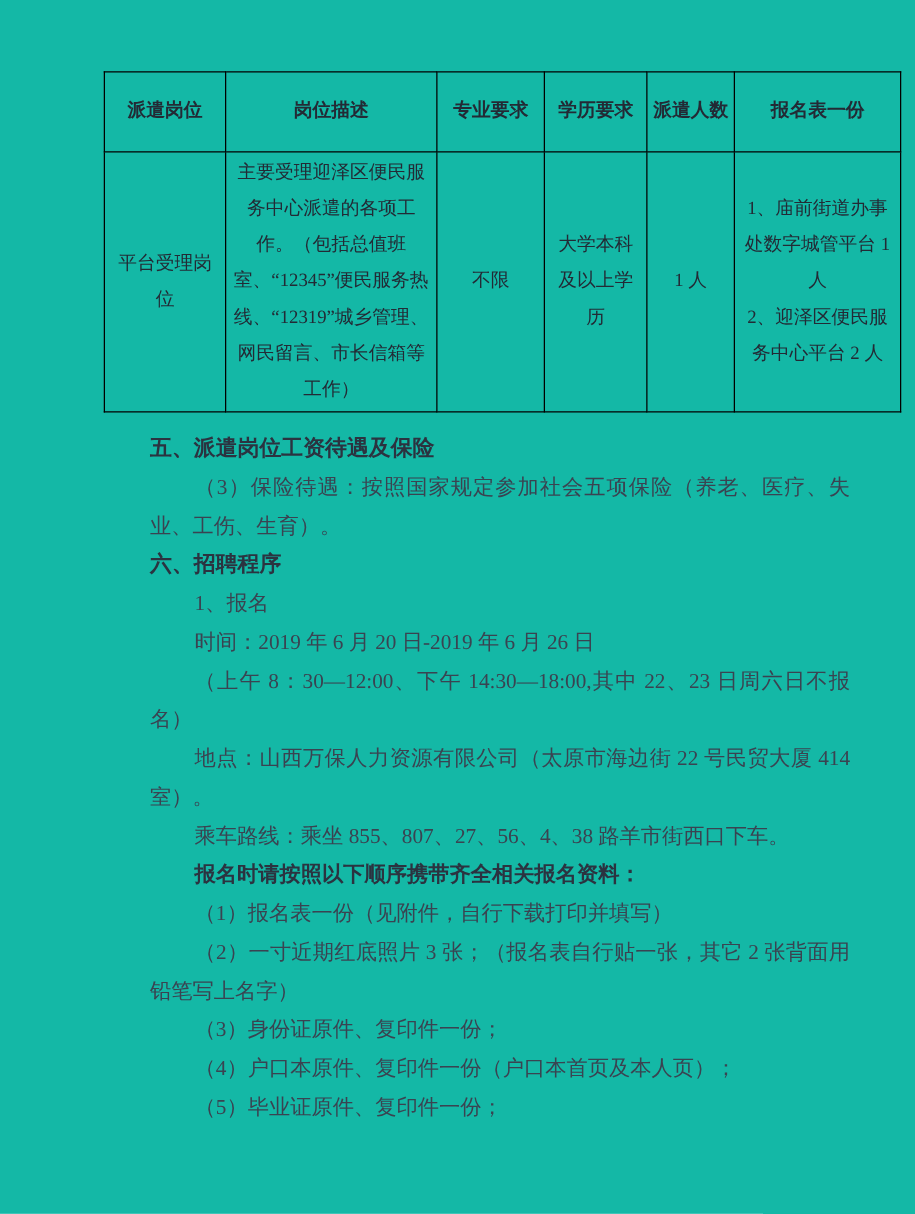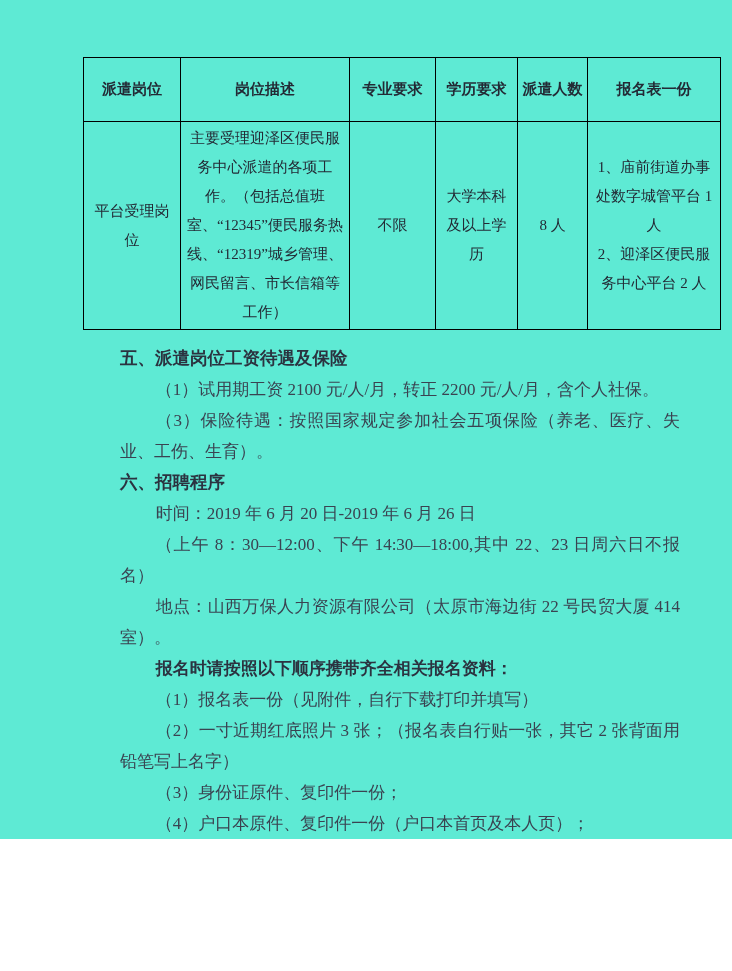--- a/index.html
+++ b/index.html
@@ -4,22 +4,22 @@
 <style>
   * { box-sizing: border-box; }
   html, body { margin: 0; padding: 0; }
   body {
     width: 732px; height: 971px;
     background: #ffffff;
     font-family: "Liberation Serif", "DejaVu Serif", serif;
   }
   .page {
     position: relative;
-    width: 732px; height: 839px;
-    background: #5eead4;
+    width: 732px; height: 971px;
+    background: #14b8a6;
     overflow: hidden;
   }
   
   table.job-table {
     border-collapse: collapse;
     table-layout: fixed;
     margin: 57px 0 0 83px;
     width: 637px;
     color: #232a35;
   }
@@ -82,37 +82,39 @@
         <th>派遣人数</th>
         <th>报名表一份</th>
       </tr>
     </thead>
     <tbody>
       <tr>
         <td>平台受理岗位</td>
         <td class="desc-cell">主要受理迎泽区便民服务中心派遣的各项工作。（包括总值班室、“12345”便民服务热线、“12319”城乡管理、网民留言、市长信箱等工作）</td>
         <td>不限</td>
         <td>大学本科及以上学历</td>
-        <td>8 人</td>
+        <td>1 人</td>
         <td class="loc-cell">
           <div class="loc-line">1、庙前街道办事处数字城管平台 1 人</div>
           <div class="loc-line">2、迎泽区便民服务中心平台 2 人</div>
         </td>
       </tr>
     </tbody>
   </table>
 
   <div class="content">
     <p class="sec-heading">五、派遣岗位工资待遇及保险</p>
-    <p class="indent">（1）试用期工资 2100 元/人/月，转正 2200 元/人/月，含个人社保。</p>
     <p class="indent">（3）保险待遇：按照国家规定参加社会五项保险（养老、医疗、失业、工伤、生育）。</p>
     <p class="sec-heading">六、招聘程序</p>
+    <p class="indent">1、报名</p>
     <p class="indent">时间：2019 年 6 月 20 日-2019 年 6 月 26 日</p>
     <p class="indent">（上午 8：30—12:00、下午 14:30—18:00,其中 22、23 日周六日不报名）</p>
     <p class="indent">地点：山西万保人力资源有限公司（太原市海边街 22 号民贸大厦 414 室）。</p>
+    <p class="indent">乘车路线：乘坐 855、807、27、56、4、38 路羊市街西口下车。</p>
     <p class="indent bold">报名时请按照以下顺序携带齐全相关报名资料：</p>
     <p class="indent">（1）报名表一份（见附件，自行下载打印并填写）</p>
     <p class="indent">（2）一寸近期红底照片 3 张；（报名表自行贴一张，其它 2 张背面用铅笔写上名字）</p>
     <p class="indent">（3）身份证原件、复印件一份；</p>
     <p class="indent">（4）户口本原件、复印件一份（户口本首页及本人页）；</p>
+    <p class="indent">（5）毕业证原件、复印件一份；</p>
   </div>
 
 </div>
 
 </body></html>

